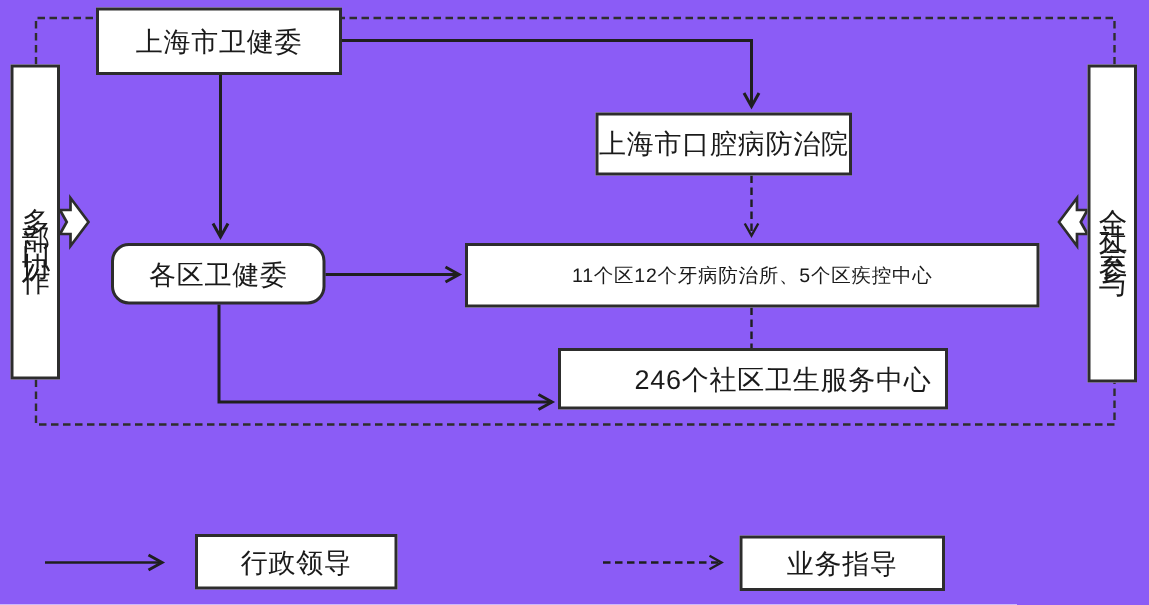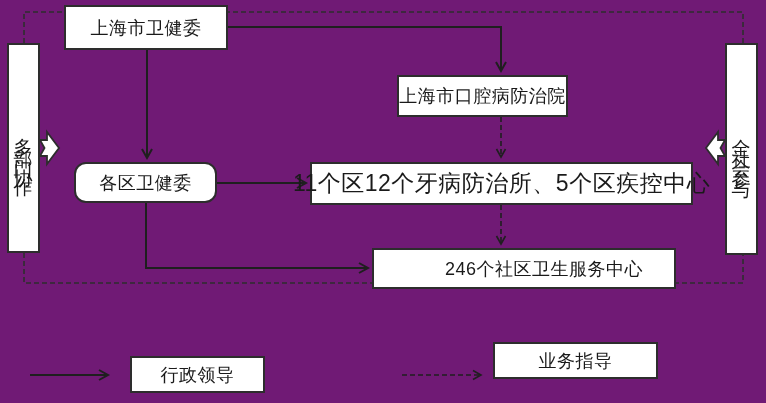--- a/index.html
+++ b/index.html
@@ -5,21 +5,21 @@
   html, body {
     margin: 0;
     padding: 0;
     background: #ffffff;
     font-family: "Liberation Sans", "DejaVu Sans", sans-serif;
   }
   .stage {
     position: relative;
     width: 766px;
     height: 403px;
-    background: #701a75;
+    background: #8b5cf6;
     overflow: hidden;
   }
   svg.wires {
     position: absolute;
     left: 0; top: 0;
     width: 766px; height: 403px;
   }
   .node {
     position: absolute;
     box-sizing: border-box;
@@ -30,24 +30,24 @@
     justify-content: center;
     color: #1a1a1a;
     font-size: 18px;
     font-weight: 500;
     white-space: nowrap;
     letter-spacing: 0.5px;
   }
   .node-shc        { left: 64px;  top: 5px;   width: 164px; height: 45px; }
   .node-hospital   { left: 397px; top: 75px;  width: 171px; height: 42px; }
   .node-district   { left: 74px;  top: 162px; width: 143px; height: 41px; border-radius: 12px; }
-  .node-clinics    { left: 310px; top: 162px; width: 383px; height: 43px; font-size: 23px; }
-  .node-community  { left: 372px; top: 248px; width: 304px; height: 41px; padding-left: 40px; }
+  .node-clinics    { left: 310px; top: 162px; width: 383px; height: 43px; font-size: 13px; }
+  .node-community  { left: 372px; top: 232px; width: 260px; height: 41px; padding-left: 40px; }
   .node-legend-admin { left: 130px; top: 356px; width: 135px; height: 37px; }
-  .node-legend-biz   { left: 493px; top: 342px; width: 165px; height: 37px; text-align: right; }
+  .node-legend-biz   { left: 493px; top: 357px; width: 137px; height: 37px; text-align: right; }
   .banner {
     position: absolute;
     box-sizing: border-box;
     border: 2px solid #2d2d2d;
     background: #ffffff;
     display: flex;
     align-items: center;
     justify-content: center;
     color: #1a1a1a;
     font-size: 19px;

